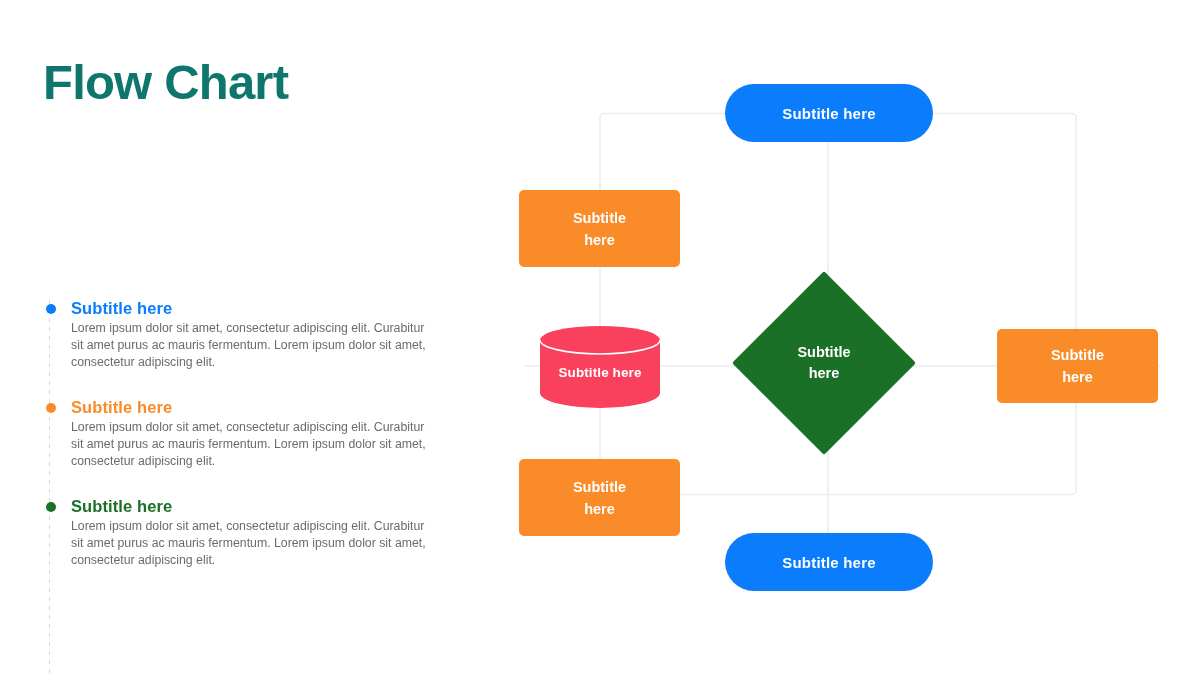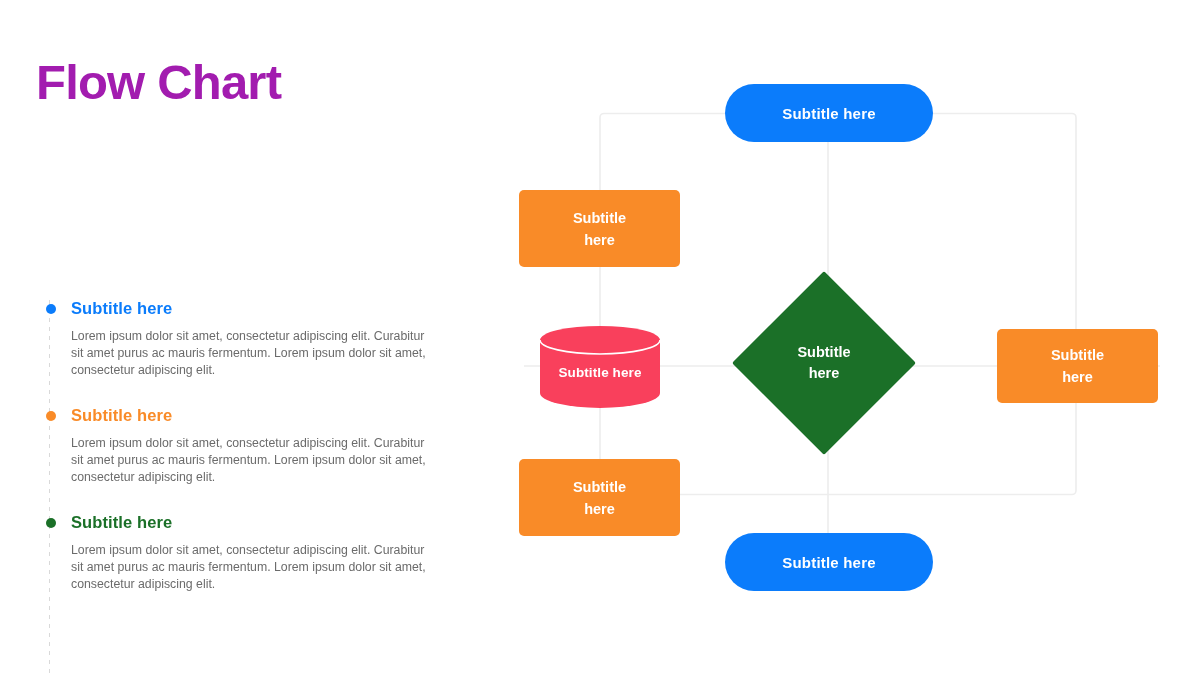--- a/index.html
+++ b/index.html
@@ -14,41 +14,41 @@
   
   #left-panel { position: absolute; left: 0; top: 0; width: 500px; height: 675px; }
 
   .dash-rail {
     position: absolute; left: 49px; top: 300px; width: 1px; height: 375px;
     background-image: linear-gradient(to bottom, #d9d9d9 0 4px, rgba(0,0,0,0) 4px 9px);
     background-size: 1px 9px;
   }
 
   #page-title {
-    position: absolute; left: 36px; top: 52px; width: 430px;
+    position: absolute; left: 43px; top: 52px; width: 430px;
     font-size: 49px; line-height: 60px; font-weight: 700;
-    letter-spacing: -0.8px; color: #a21caf;
+    letter-spacing: -0.8px; color: #0f766e;
   }
   #intro-paragraph {
     position: absolute; left: 44px; top: 190px; width: 390px;
     font-size: 15.5px; line-height: 27px; color: #6d6d6d; font-weight: 400;
   }
 
   #legend-list { position: absolute; left: 44px; top: 296px; width: 400px; }
   .legend-item { position: relative; margin-bottom: 24px; }
   .legend-bullet {
     position: absolute; left: 2px; top: 8px;
     width: 10px; height: 10px; border-radius: 50%;
   }
   .legend-heading {
     margin-left: 27px; font-size: 16.5px; font-weight: 700; line-height: 24px;
     letter-spacing: 0.1px;
   }
   .legend-body {
-    margin-left: 27px; margin-top: 8px; width: 355px;
+    margin-left: 27px; margin-top: 0; width: 355px;
     font-size: 12.3px; line-height: 17px; color: #6b6b6b; font-weight: 400;
   }
 
   
   #diagram { position: absolute; left: 500px; top: 0; width: 700px; height: 675px; }
   #diagram svg { position: absolute; left: 0; top: 0; }
 
   
   .pill {
     position: absolute; background: #0b7cfb; border-radius: 999px;

